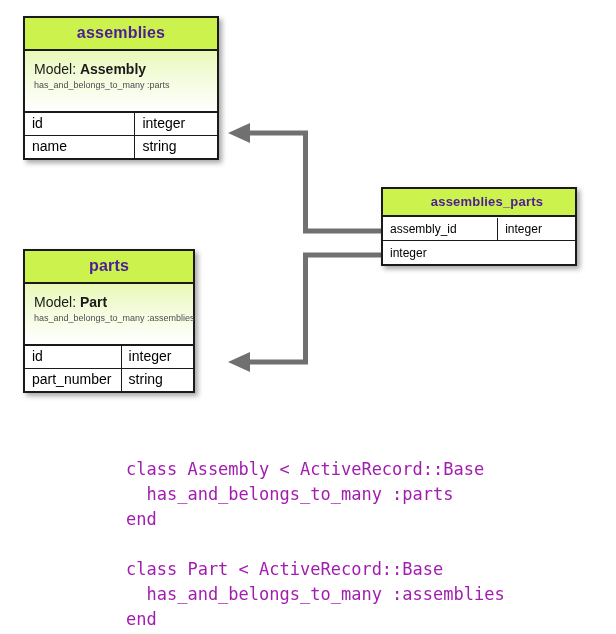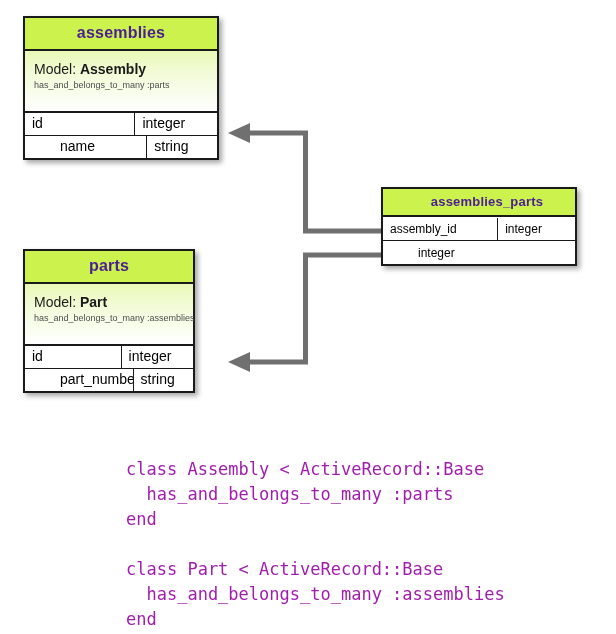--- a/index.html
+++ b/index.html
@@ -66,21 +66,21 @@
     color: #4d4d4d;
     margin-top: 3px;
     line-height: 1.15;
     white-space: nowrap;
   }
   .er-row {
     display: flex;
     border-bottom: 1px solid #1a1a1a;
     height: 22px;
   }
-  .er-row:last-child { border-bottom: none; margin-left: 28px; }
+  .er-row:last-child { border-bottom: none; }
   .er-cell {
     box-sizing: border-box;
     font-size: 14px;
     color: #000000;
     line-height: 21px;
     padding-left: 7px;
     overflow: hidden;
     white-space: nowrap;
     background: #ffffff;
   }

